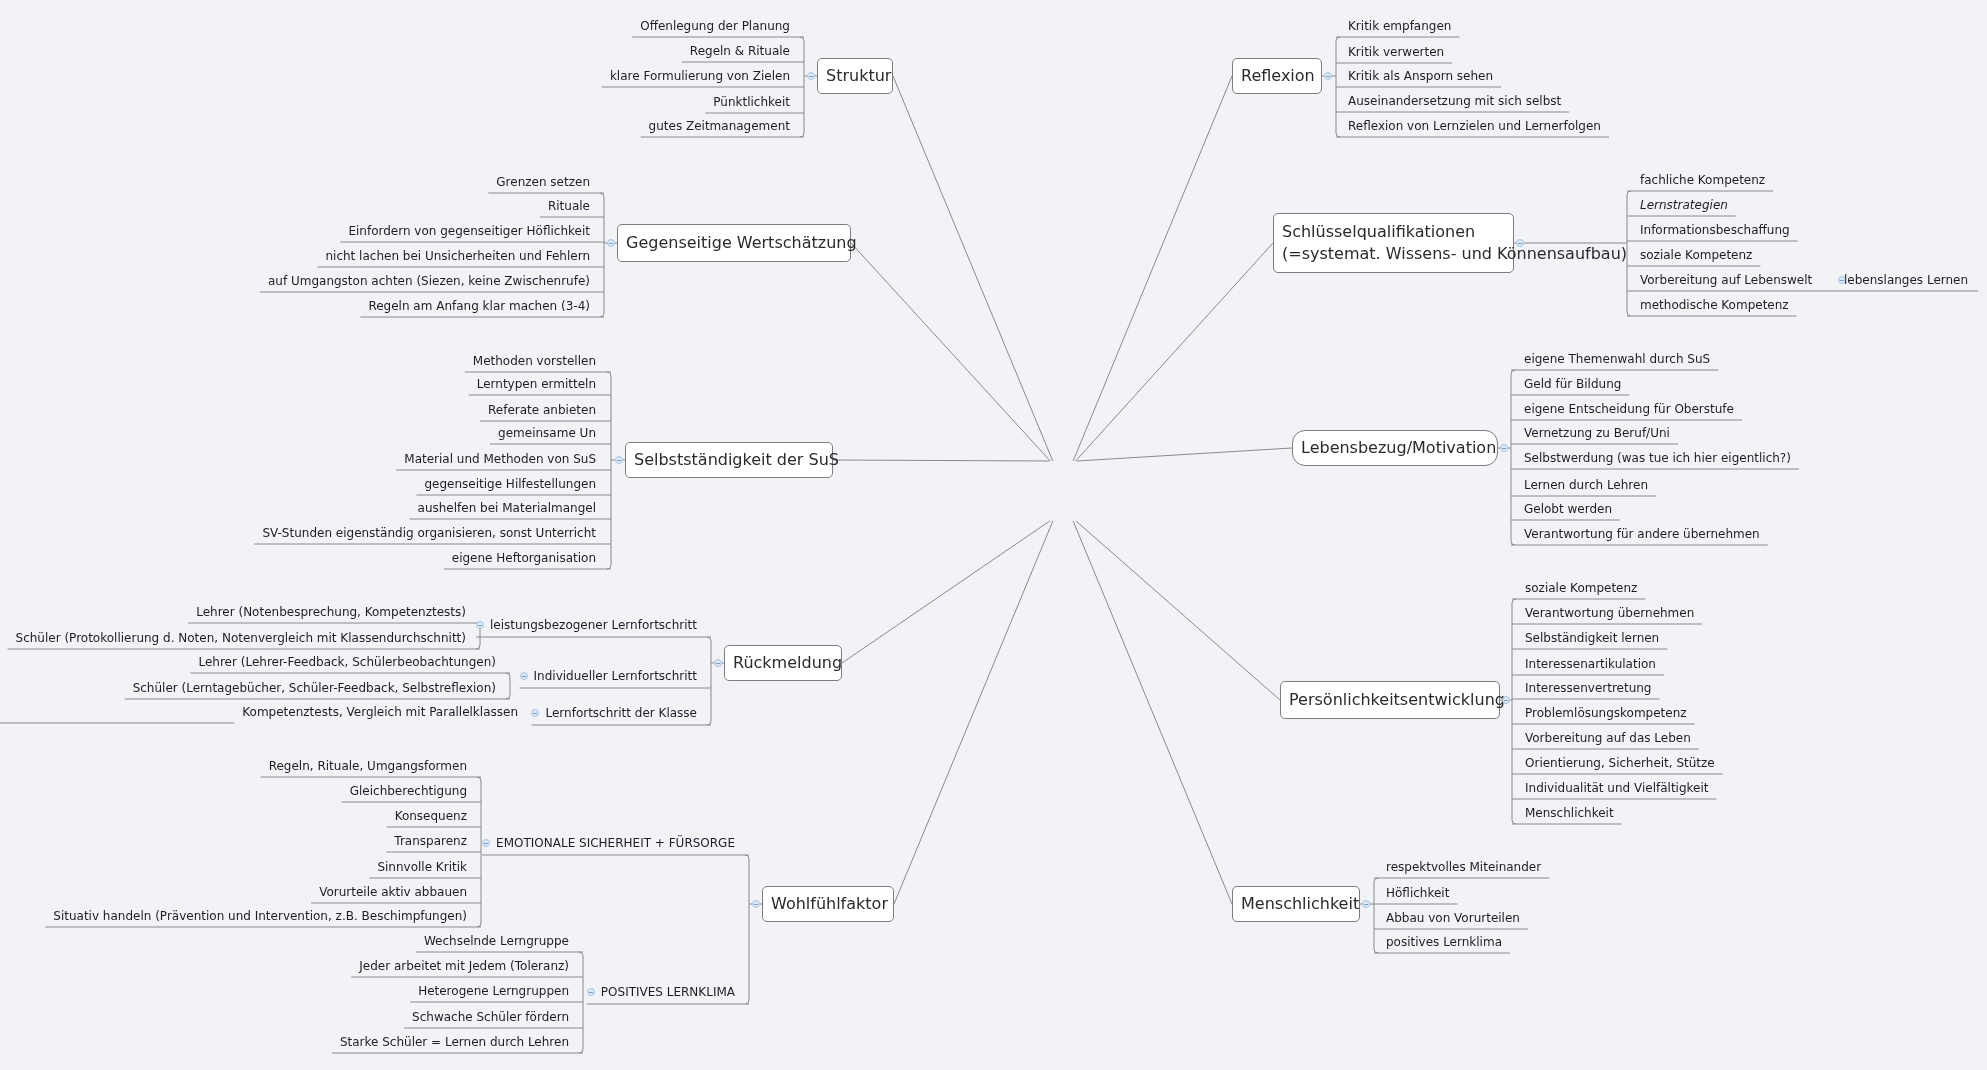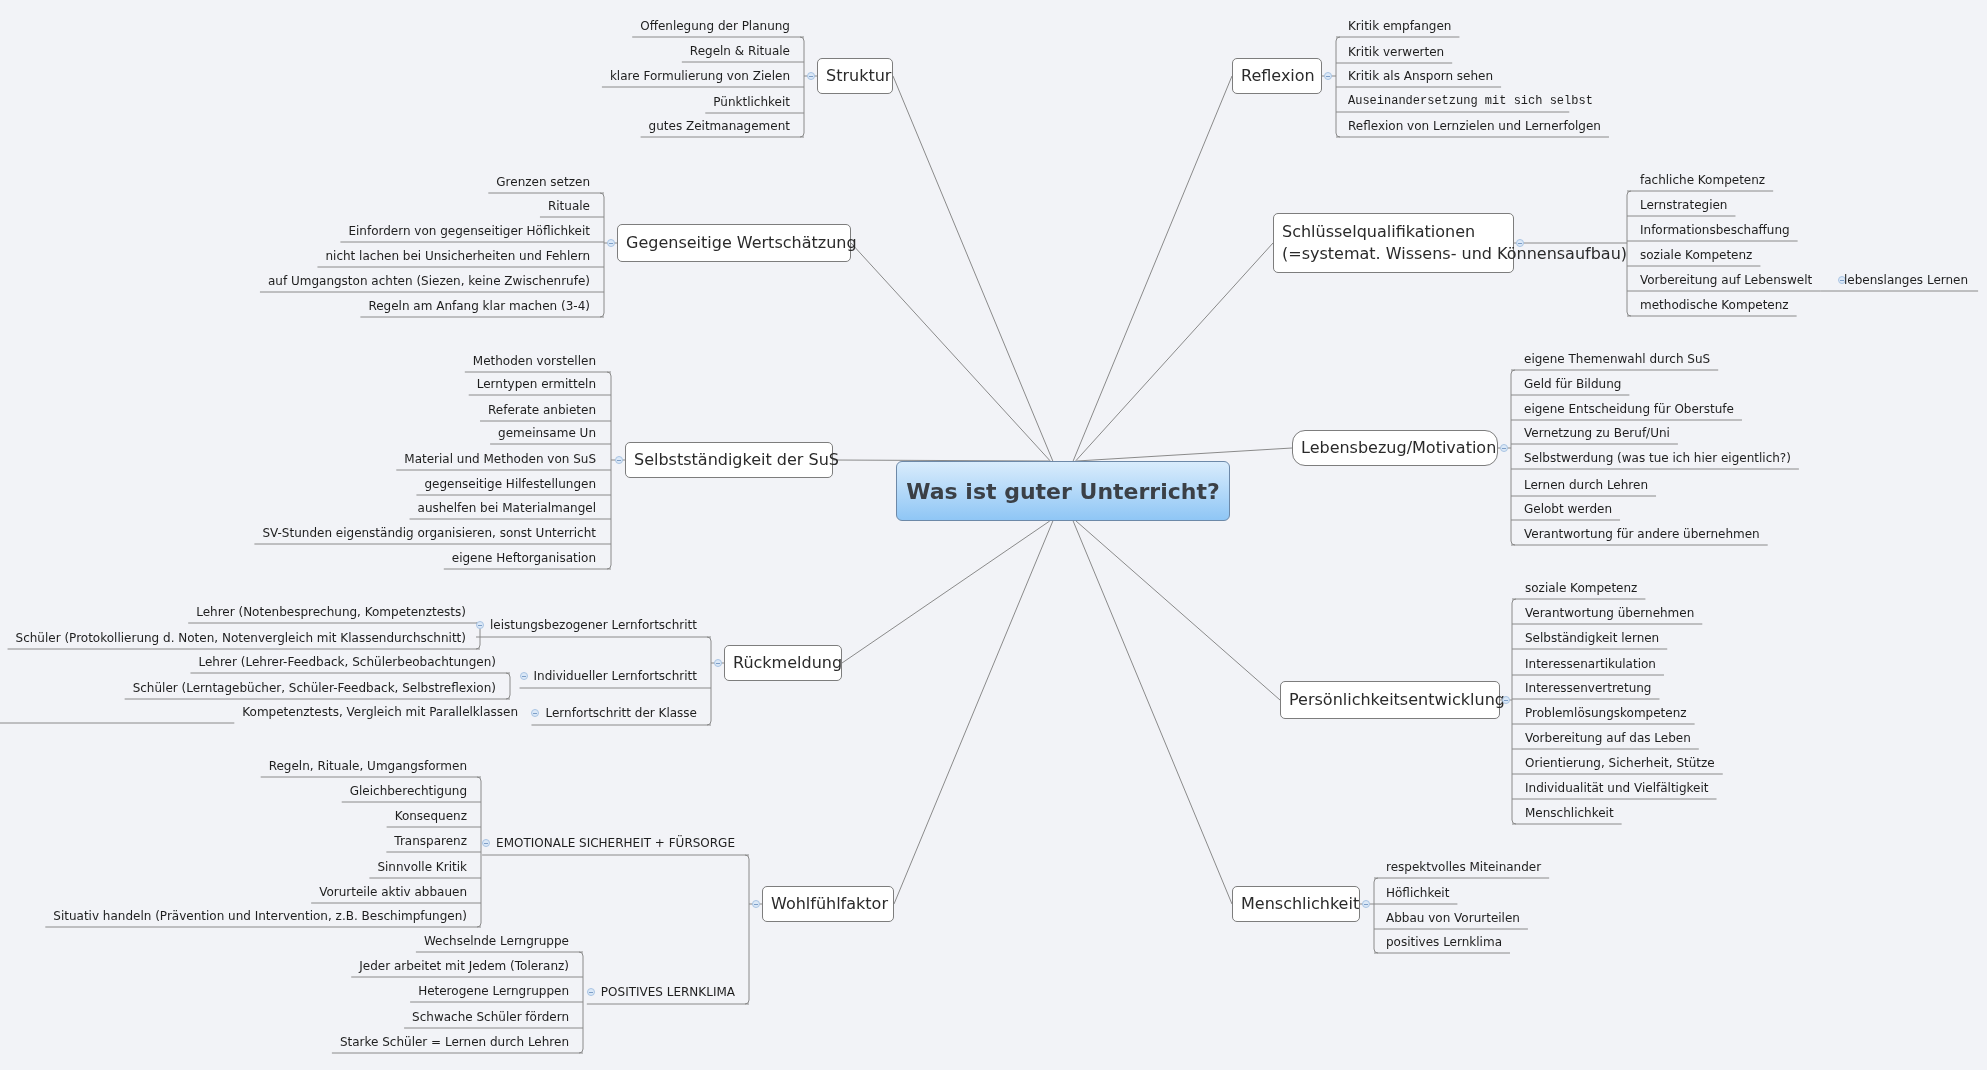--- a/index.html
+++ b/index.html
@@ -183,23 +183,20 @@
       <line x1="1073.14" y1="521" x2="1232" y2="904" stroke="#8a8a8a" stroke-width="1"></line>
       <line x1="1374" y1="878" x2="1549.140625" y2="878" stroke="#8a8a8a" stroke-width="1"></line>
       <line x1="1374" y1="904" x2="1457.40625" y2="904" stroke="#8a8a8a" stroke-width="1"></line>
       <line x1="1374" y1="929" x2="1527.921875" y2="929" stroke="#8a8a8a" stroke-width="1"></line>
       <line x1="1374" y1="953" x2="1509.984375" y2="953" stroke="#8a8a8a" stroke-width="1"></line>
       <line x1="1374" y1="882" x2="1374" y2="949" stroke="#8a8a8a" stroke-width="1"></line>
       <path d="M 1374 882 Q 1374 878 1378 878" fill="none" stroke="#8a8a8a" stroke-width="1"></path>
       <path d="M 1374 949 Q 1374 953 1378 953" fill="none" stroke="#8a8a8a" stroke-width="1"></path>
       <line x1="1360" y1="904" x2="1374" y2="904" stroke="#8a8a8a" stroke-width="1"></line>
     </svg>
-  <div id="central" class="central" style="left: 896px; top: 461px; width: 334px; height: 60px;">
-    <span>Was ist guter Unterricht?</span>
-  </div>
   <div id="nodes">
       <div class="topic" style="left: 817px; top: 58px; width: 76px; height: 36px;"><span>Struktur</span></div>
       <span class="leaf" style="top: 18px; right: 1197px;">Offenlegung der Planung</span>
       <span class="leaf" style="top: 43px; right: 1197px;">Regeln &amp; Rituale</span>
       <span class="leaf" style="top: 68px; right: 1197px;">klare Formulierung von Zielen</span>
       <span class="leaf" style="top: 94px; right: 1197px;">Pünktlichkeit</span>
       <span class="leaf" style="top: 118px; right: 1197px;">gutes Zeitmanagement</span>
       <div class="collapse" style="left: 807px; top: 72px;"></div>
       <div class="topic" style="left: 617px; top: 224px; width: 234px; height: 38px;"><span>Gegenseitige Wertschätzung</span></div>
       <span class="leaf" style="top: 174px; right: 1397px;">Grenzen setzen</span>
@@ -248,27 +245,27 @@
       <span class="leaf" style="top: 933px; right: 1418px;">Wechselnde Lerngruppe</span>
       <span class="leaf" style="top: 958px; right: 1418px;">Jeder arbeitet mit Jedem (Toleranz)</span>
       <span class="leaf" style="top: 983px; right: 1418px;">Heterogene Lerngruppen</span>
       <span class="leaf" style="top: 1009px; right: 1418px;">Schwache Schüler fördern</span>
       <span class="leaf" style="top: 1034px; right: 1418px;">Starke Schüler = Lernen durch Lehren</span>
       <div class="collapse" style="left: 752px; top: 900px;"></div>
       <div class="topic" style="left: 1232px; top: 58px; width: 90px; height: 36px;"><span>Reflexion</span></div>
       <span class="leaf" style="top: 18px; left: 1348px;">Kritik empfangen</span>
       <span class="leaf" style="top: 44px; left: 1348px;">Kritik verwerten</span>
       <span class="leaf" style="top: 68px; left: 1348px;">Kritik als Ansporn sehen</span>
-      <span class="leaf" style="top: 93px; left: 1348px; font-family: Liberation Mono, monospace;">Auseinandersetzung mit sich selbst</span>
+      <span class="leaf" style="top: 93px; left: 1348px;">Auseinandersetzung mit sich selbst</span>
       <span class="leaf" style="top: 118px; left: 1348px;">Reflexion von Lernzielen und Lernerfolgen</span>
       <div class="collapse" style="left: 1324px; top: 72px;"></div>
       <div class="topic" style="left: 1273px; top: 213px; width: 241px; height: 60px;"><span>Schlüsselqualifikationen
 (=systemat. Wissens- und Könnensaufbau)</span></div>
       <span class="leaf" style="top: 172px; left: 1640px;">fachliche Kompetenz</span>
-      <span class="leaf" style="top: 197px; left: 1640px;">Lernstrategien</span>
+      <span class="leaf" style="top: 197px; left: 1640px; font-style: italic;">Lernstrategien</span>
       <span class="leaf" style="top: 222px; left: 1640px;">Informationsbeschaffung</span>
       <span class="leaf" style="top: 247px; left: 1640px;">soziale Kompetenz</span>
       <span class="leaf" style="top: 272px; left: 1640px;">Vorbereitung auf Lebenswelt</span>
       <div class="collapse" style="left: 1838.25px; top: 276px;"></div>
       <span class="leaf" style="top: 272px; left: 1844px;">lebenslanges Lernen</span>
       <span class="leaf" style="top: 297px; left: 1640px;">methodische Kompetenz</span>
       <div class="collapse" style="left: 1516px; top: 239px;"></div>
       <div class="topic" style="left: 1292px; top: 430px; width: 206px; height: 36px; border-radius: 13px;"><span>Lebensbezug/Motivation</span></div>
       <span class="leaf" style="top: 351px; left: 1524px;">eigene Themenwahl durch SuS</span>
       <span class="leaf" style="top: 376px; left: 1524px;">Geld für Bildung</span>

